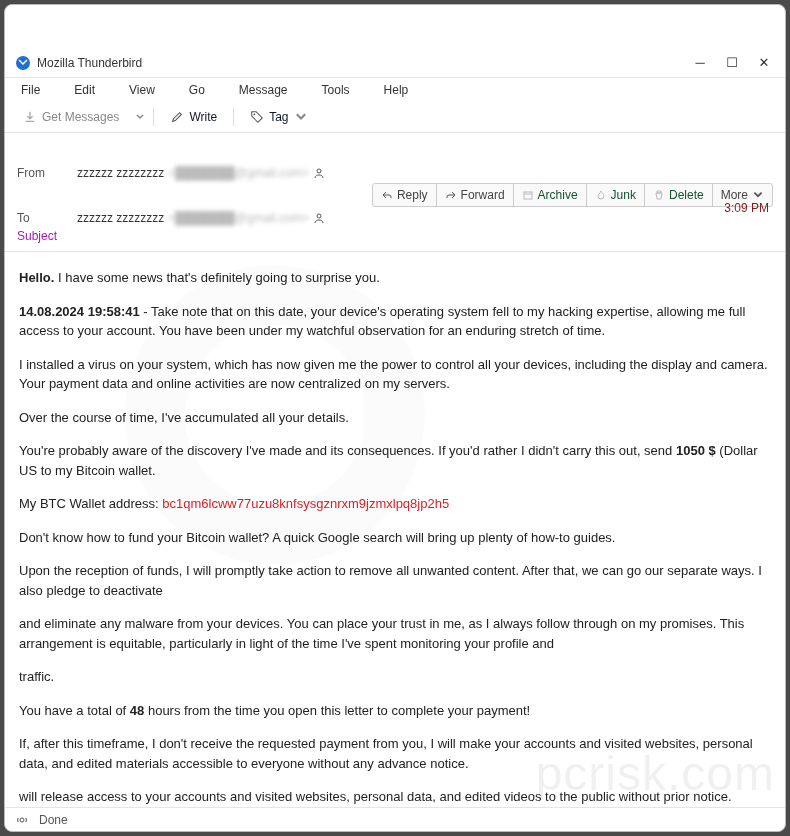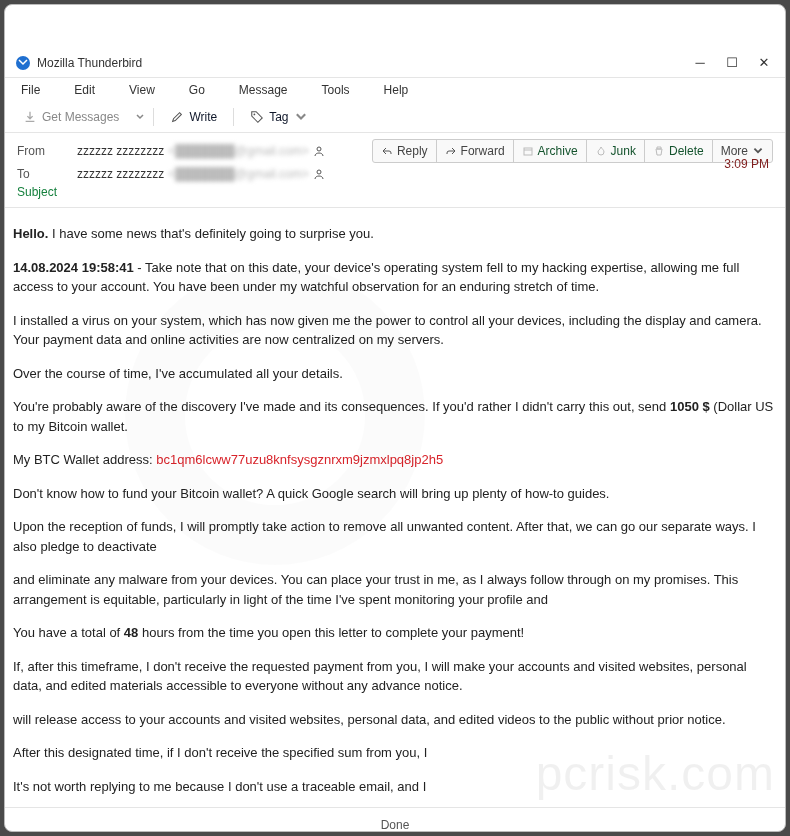--- a/index.html
+++ b/index.html
@@ -17,32 +17,32 @@
 .tbtn.dark { color: #0f172a; }
 .tbtn svg { width: 14px; height: 14px; }
 .chev { width: 10px; height: 10px; color: #888; }
 .headers { padding: 6px 12px 2px; display: flex; flex-direction: column; gap: 4px; }
 .hrow { display: flex; align-items: center; }
 .hlabel { width: 60px; color: #555; font-size: 12px; }
 .hval { font-size: 12px; color: #333; }
 .hval-mask { color: #bbb; filter: blur(2px); }
 .contact-icon { width: 12px; height: 12px; margin-left: 4px; }
 .action-row { display: flex; align-items: center; gap: 0; margin-left: auto; }
-.abtn { display: flex; align-items: center; gap: 4px; padding: 4px 8px; border: 1px solid #ccc; font-size: 12px; color: #444; background: #f9f9f9; margin-left: -1px; cursor: default; }
+.abtn { display: flex; align-items: center; gap: 4px; padding: 4px 8px; border: 1px solid #ccc; font-size: 12px; color: #444; background: #f9f9f9; margin-left: -1px; cursor: default; margin-top: 44px; }
 .abtn:first-child { border-radius: 3px 0 0 3px; }
 .abtn:last-child { border-radius: 0 3px 3px 0; }
 .abtn.dis { color: #14532d; }
 .abtn svg { width: 12px; height: 12px; }
 .subject-row { display: flex; padding: 2px 12px 8px; border-bottom: 1px solid #e5e5e5; }
-.subject-label { color: #15803d; font-size: 12px; }
+.subject-label { color: #a21caf; font-size: 12px; }
 .timestamp { margin-left: auto; font-size: 12px; color: #7f1d1d; margin-top: -20px; padding-right: 4px; }
-.body-area { flex: 1; padding: 16px 8px; overflow-y: auto; font-size: 13px; color: #222; line-height: 1.5; }
+.body-area { flex: 1; padding: 16px 14px; overflow-y: auto; font-size: 13px; color: #222; line-height: 1.5; }
 .body-area p { margin-bottom: 14px; }
 .btc { color: #d8232a; }
-.statusbar { height: 24px; border-top: 1px solid #e5e5e5; display: flex; align-items: center; padding: 0 10px; gap: 10px; color: #555; font-size: 12px; flex-direction: column; }
+.statusbar { height: 24px; border-top: 1px solid #e5e5e5; display: flex; align-items: center; padding: 0 10px; gap: 10px; color: #555; font-size: 12px; }
 .status-icon { width: 14px; height: 14px; }
 .watermark { position: absolute; bottom: 30px; right: 10px; font-size: 48px; font-weight: 300; color: rgba(0,0,0,0.06); letter-spacing: 1px; pointer-events: none; }
 .watermark-circle { position: absolute; top: 260px; left: 120px; width: 300px; height: 300px; border: 60px solid rgba(0,0,0,0.015); border-radius: 50%; pointer-events: none; }
 </style>
 </head>
 <body>
 
 <div class="window">
 
   <div class="titlebar">
@@ -166,20 +166,21 @@
     <div class="watermark-circle"></div>
     <p><b>Hello.</b><span> I have some news that's definitely going to surprise you.</span></p>
     <p><b>14.08.2024 19:58:41</b><span> - Take note that on this date, your device's operating system fell to my hacking expertise, allowing me full access to your account. You have been under my watchful observation for an enduring stretch of time.</span></p>
     <p>I installed a virus on your system, which has now given me the power to control all your devices, including the display and camera. Your payment data and online activities are now centralized on my servers.</p>
     <p>Over the course of time, I've accumulated all your details.</p>
     <p><span>You're probably aware of the discovery I've made and its consequences. If you'd rather I didn't carry this out, send </span><b>1050 $</b><span> (Dollar US to my Bitcoin wallet.</span></p>
     <p><span>My BTC Wallet address: </span><span class="btc">bc1qm6lcww77uzu8knfsysgznrxm9jzmxlpq8jp2h5</span></p>
     <p>Don't know how to fund your Bitcoin wallet? A quick Google search will bring up plenty of how-to guides.</p>
     <p>Upon the reception of funds, I will promptly take action to remove all unwanted content. After that, we can go our separate ways. I also pledge to deactivate</p>
     <p>and eliminate any malware from your devices. You can place your trust in me, as I always follow through on my promises. This arrangement is equitable, particularly in light of the time I've spent monitoring your profile and</p>
+    <p>traffic.</p>
     <p><span>You have a total of </span><b>48</b><span> hours from the time you open this letter to complete your payment!</span></p>
     <p>If, after this timeframe, I don't receive the requested payment from you, I will make your accounts and visited websites, personal data, and edited materials accessible to everyone without any advance notice.</p>
     <p>will release access to your accounts and visited websites, personal data, and edited videos to the public without prior notice.</p>
     <p>After this designated time, if I don't receive the specified sum from you, I</p>
     <p>It's not worth replying to me because I don't use a traceable email, and I</p>
 
   </div>
 
   <div class="statusbar">
     <svg class="status-icon" viewBox="0 0 14 14">

